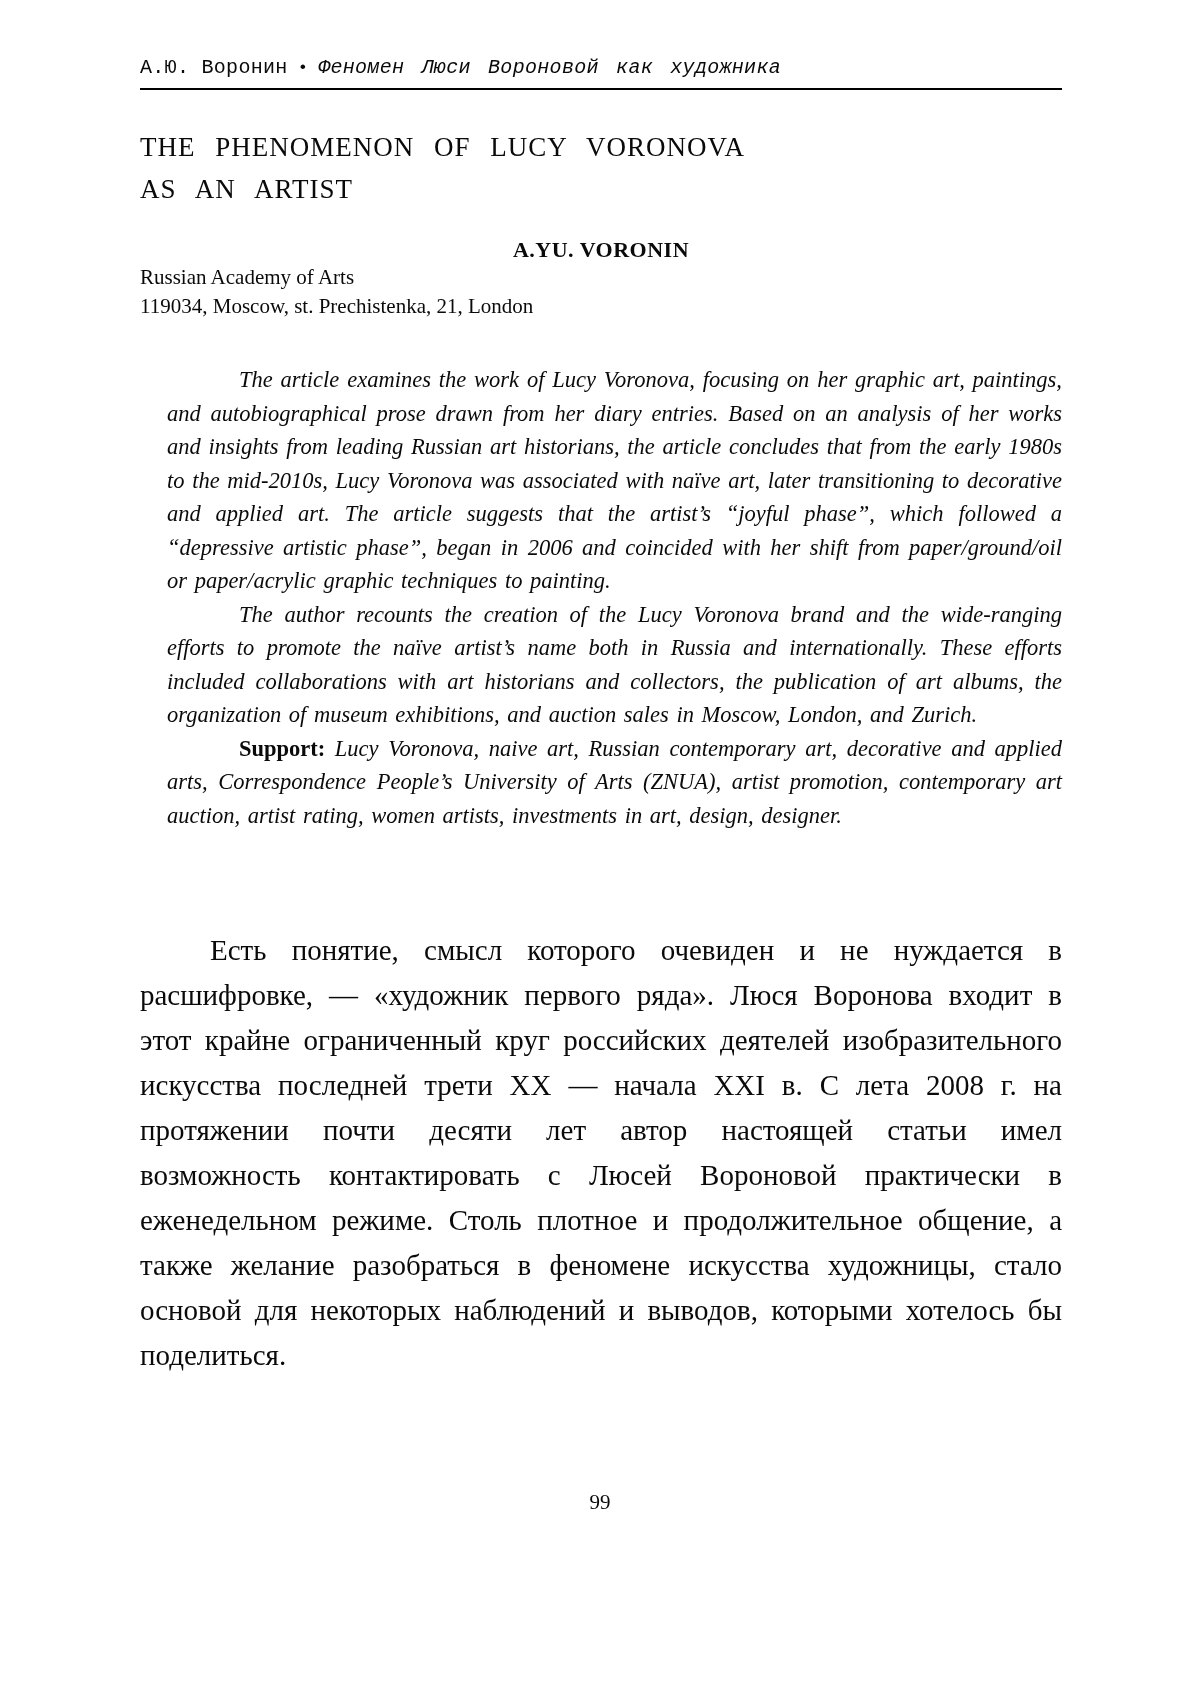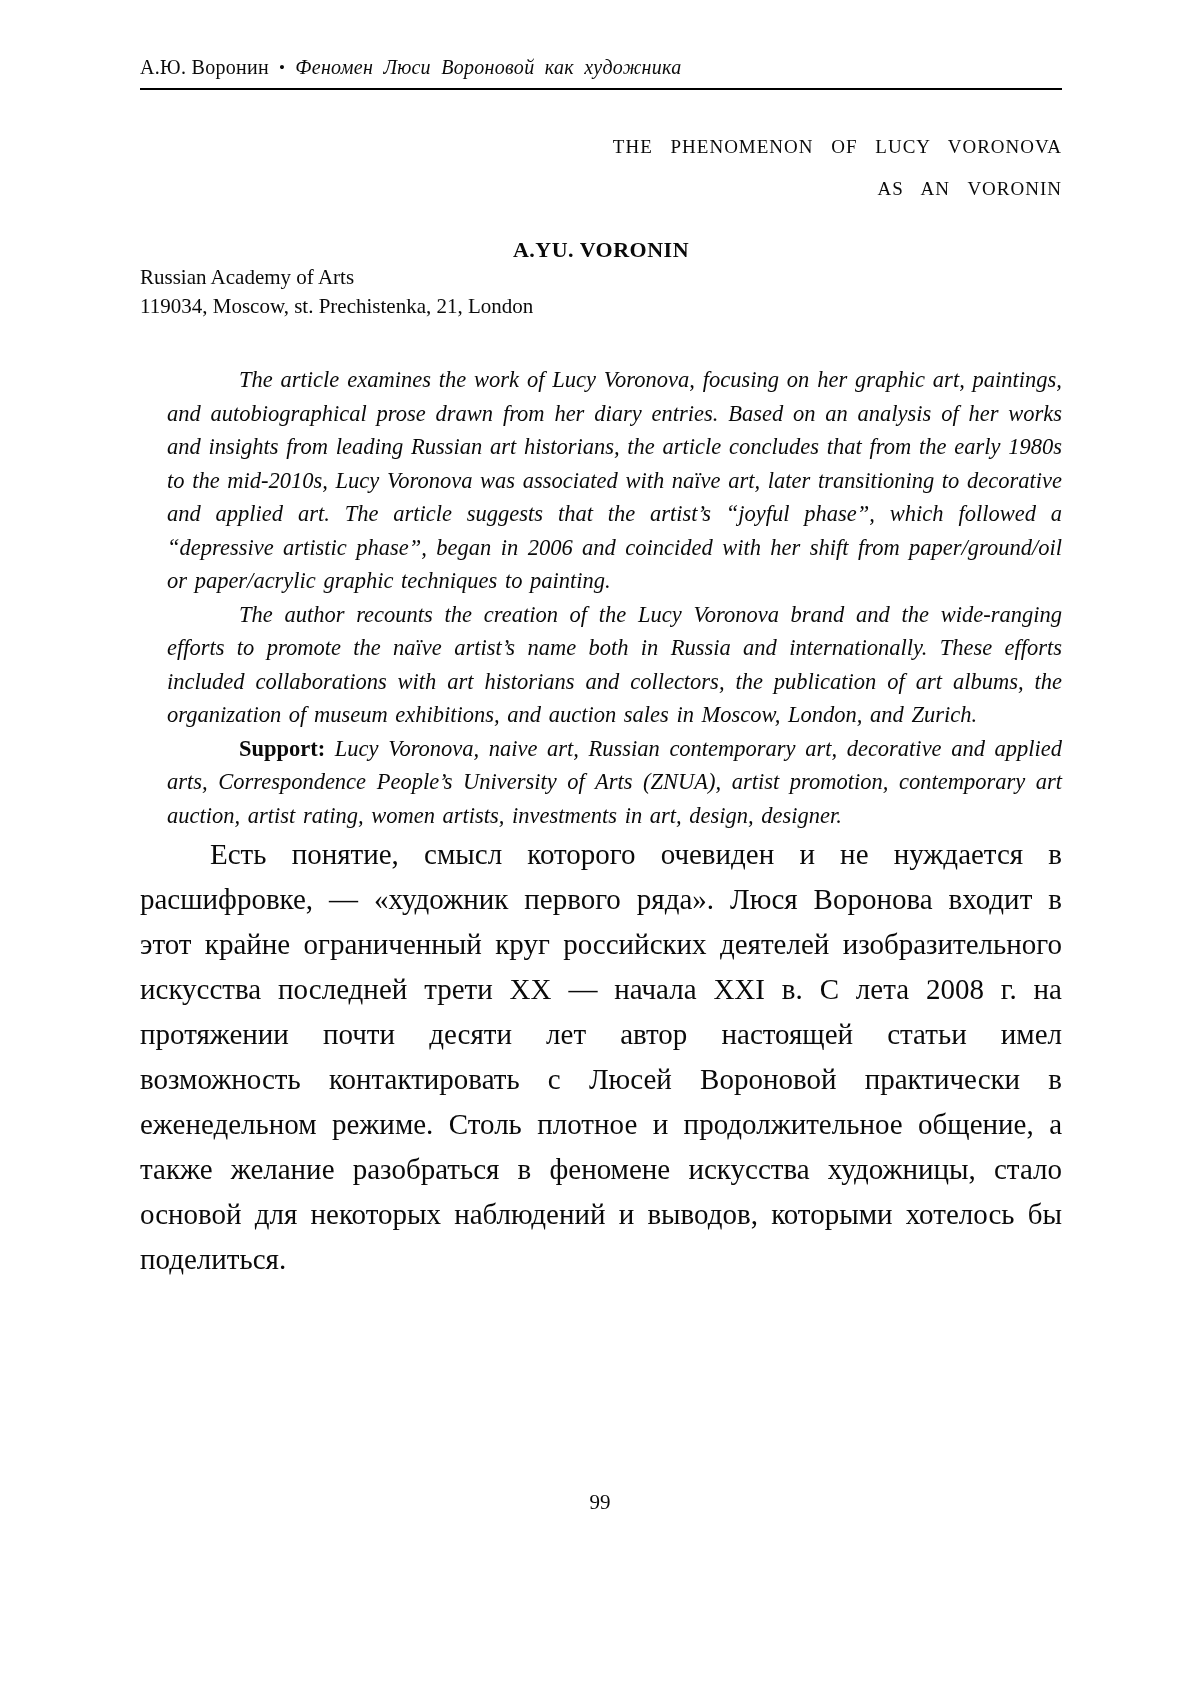--- a/index.html
+++ b/index.html
@@ -15,40 +15,41 @@
   .page {
     position: relative;
     width: 1200px;
     height: 1703px;
     padding: 56px 138px 0 140px;
   }
   .running-header {
     font-size: 20px;
     letter-spacing: 0.3px;
     white-space: nowrap;
+    font-family: Liberation Mono, monospace;
   }
   .running-header .bullet {
     display: inline-block;
     margin: 0 10px;
     font-size: 17px;
     vertical-align: 1px;
   }
   .running-header .hdr-italic {
     font-style: italic;
     word-spacing: 5px;
   }
   .header-rule {
     border: none;
     border-top: 2px solid #000;
     margin-top: 9px;
   }
   .article-title {
     margin-top: 36px;
-    text-align: right;
-    font-size: 19px;
+    text-align: left;
+    font-size: 27px;
     font-weight: normal;
     line-height: 42px;
     letter-spacing: 1px;
     word-spacing: 12px;
   }
   .author-name {
     margin-top: 27px;
     text-align: center;
     font-size: 22px;
     letter-spacing: 0.5px;
@@ -69,20 +70,21 @@
   }
   .abstract p {
     text-indent: 72px;
     margin-left: 27px;
   }
   .abstract .kw-label {
     font-style: normal;
     font-weight: bold;
   }
   .body-text {
+    margin-top: 96px;
     font-size: 29px;
     line-height: 45px;
     text-align: justify;
     word-spacing: 3px;
   }
   .body-text p {
     text-indent: 70px;
   }
   .page-number {
     position: absolute;
@@ -99,21 +101,21 @@
 <div class="page">
 
   <div class="running-header">
     <span>А.Ю. Воронин</span><span class="bullet">•</span><span class="hdr-italic">Феномен Люси Вороновой как художника</span>
   </div>
 
   <hr class="header-rule">
 
   <h1 class="article-title">
     <span>THE PHENOMENON OF LUCY VORONOVA</span><br>
-    <span>AS AN VORONIN</span>
+    <span>AS AN ARTIST</span>
   </h1>
 
   <div class="author-name">A.YU. VORONIN</div>
   <div class="affiliation">Russian Academy of Arts</div>
   <div class="address">119034, Moscow, st. Prechistenka, 21, London</div>
 
   <div class="abstract">
     <p>The article examines the work of Lucy Voronova, focusing on her graphic art, paintings, and autobiographical prose drawn from her diary entries. Based on an analysis of her works and insights from leading Russian art historians, the article concludes that from the early 1980s to the mid-2010s, Lucy Voronova was associated with naïve art, later transitioning to decorative and applied art. The article suggests that the artist’s “joyful phase”, which followed a “depressive artistic phase”, began in 2006 and coincided with her shift from paper/ground/oil or paper/acrylic graphic techniques to painting.</p>
     <p>The author recounts the creation of the Lucy Voronova brand and the wide-ranging efforts to promote the naïve artist’s name both in Russia and internationally. These efforts included collaborations with art historians and collectors, the publication of art albums, the organization of museum exhibitions, and auction sales in Moscow, London, and Zurich.</p>
     <p><span class="kw-label">Support:</span><span> Lucy Voronova, naive art, Russian contemporary art, decorative and applied arts, Correspondence People’s University of Arts (ZNUA), artist promotion, contemporary art auction, artist rating, women artists, investments in art, design, designer.</span></p>

